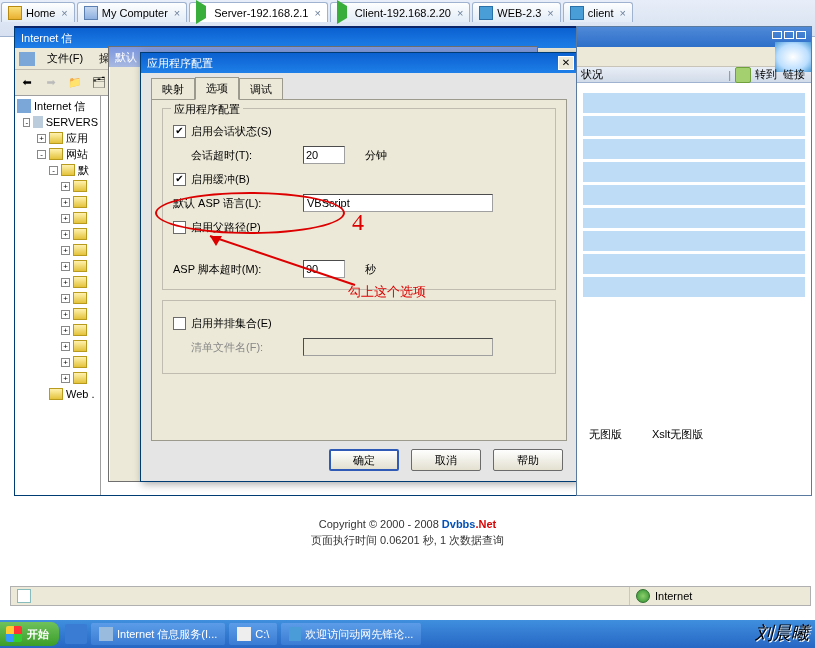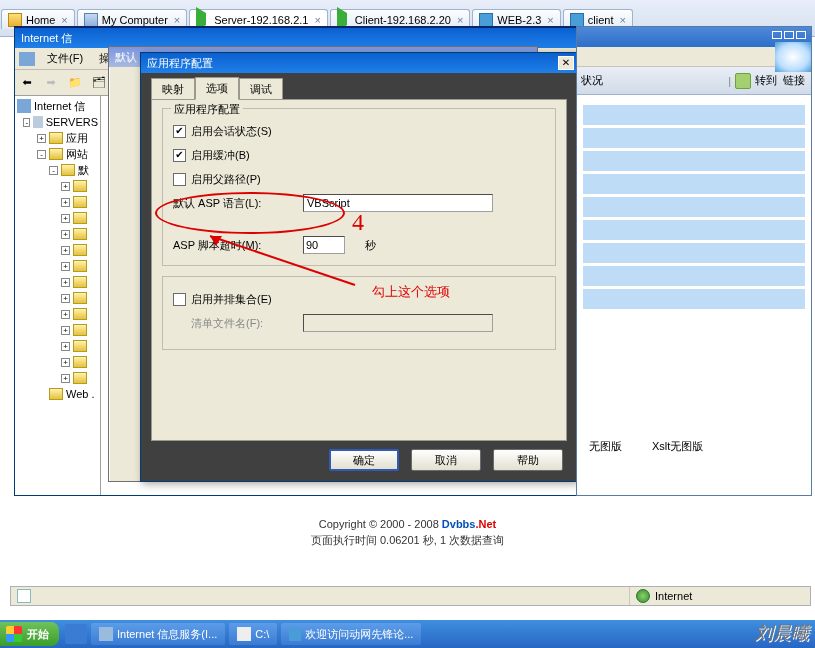--- a/index.html
+++ b/index.html
@@ -1,19 +1,19 @@
 <!DOCTYPE html>
 <html><head>
 <meta charset="utf-8">
 <style>
 * { box-sizing: border-box; margin: 0; padding: 0; font-family: "Microsoft YaHei", "SimSun", Tahoma, sans-serif; font-size: 11px; }
 body { width: 815px; height: 648px; background: #fff; overflow: hidden; position: relative; }
 
 
-.tabbar { height: 37px; background: linear-gradient(#e8eef9,#d6e0f0); display: flex; align-items: center; border-bottom:1px solid #9fb2cf; }
+.tabbar { height: 37px; background: linear-gradient(#e8eef9,#d6e0f0); display: flex; border-bottom:1px solid #9fb2cf; }
 .tab { height: 20px; display: flex; align-items: center; padding: 0 6px; margin: 2px 1px 0 1px; border: 1px solid #9fb2cf; border-bottom:none; background: linear-gradient(#fdfefe,#e3ecf7); border-radius: 3px 3px 0 0; cursor:pointer; }
 .tab.active { background: #fff; }
 .tab .ico { width:14px; height:14px; margin-right:4px; display:inline-block; }
 .tab .close { margin-left:6px; color:#6b7f9b; }
 
 
 .iis-window { position:absolute; left:14px; top:26px; width:660px; height:470px; background:#d4d0c8; border:1px solid #003c74; border-top:2px solid #0a246a; }
 .iis-title { height:20px; background: linear-gradient(#0a60d0,#1f7fe8); color:#fff; padding-left:6px; display:flex; align-items:center; justify-content:space-between; }
 .iis-menu { height:22px; background:#ece9d8; display:flex; align-items:center; border-bottom:1px solid #c0bcb0; }
 .iis-menu span { margin:0 8px; }
@@ -24,48 +24,48 @@
 .tree-node { display:flex; align-items:center; height:16px; white-space:nowrap; }
 .tree-node .expander { width:9px; height:9px; border:1px solid #888; font-size:8px; line-height:7px; text-align:center; margin-right:3px; }
 .tree-node .folder { width:14px; height:12px; background:linear-gradient(#fff2b0,#e3c23a); border:1px solid #b89a1c; margin-right:3px; }
 .tree-indent { display:inline-block; }
 
 
 .props-window { position:absolute; left:108px; top:46px; width:430px; height:436px; background:#ece9d8; border:1px solid #6f6f6f; box-shadow:1px 1px 0 #fff inset; }
 .props-title { height:20px; background: linear-gradient(#7a96df,#a9b9e0); color:#fff; padding-left:6px; display:flex; align-items:center; }
 
 
-.dlg { position:absolute; left:140px; top:52px; width:438px; height:430px; background:#404040; border:1px solid #003c74; box-shadow:2px 2px 8px rgba(0,0,0,.35); }
+.dlg { position:absolute; left:140px; top:52px; width:438px; height:430px; background:#e5e5e5; border:1px solid #003c74; box-shadow:2px 2px 8px rgba(0,0,0,.35); }
 .dlg-title { height:20px; background: linear-gradient(#0a60d0,#1f7fe8); color:#fff; display:flex; align-items:center; justify-content:space-between; padding-left:6px; }
 .dlg-title .x { width:16px; height:14px; background:#ece9d8; color:#000; border:1px solid #fff; font-size:10px; text-align:center; line-height:12px; margin-right:3px; }
 .tabs { display:flex; height:22px; align-items:flex-end; padding-left:10px; margin-top:4px;}
 .tabs .pt { padding:3px 10px; border:1px solid #9c9a8c; border-bottom:none; background:#ece9d8; margin-right:0; position:relative; top:1px;}
 .tabs .pt.active { background:#ece9d8; z-index:2; border-bottom:1px solid #ece9d8;}
 .panel { margin:0 10px 8px 10px; border:1px solid #9c9a8c; background:#ece9d8; height:342px; padding:8px 10px; position:relative;}
 .group { border:1px solid #c0bcb0; margin-bottom:10px; position:relative; padding:10px 10px 8px 10px; }
 .group .legend { position:absolute; top:-7px; left:8px; background:#ece9d8; padding:0 3px; }
 .row { display:flex; align-items:center; height:24px; }
 .cb { width:13px;height:13px;border:1px solid #6b6b6b; background:#fff; margin-right:5px; display:flex;align-items:center;justify-content:center; font-size:10px; line-height:10px;}
 .label-col { width:130px; padding-left:18px; }
 .spin { width:42px; height:18px; border:1px inset #a0a0a0; background:#fff; padding:0 2px; display:flex; align-items:center; }
 .txt { height:18px; border:1px inset #a0a0a0; background:#fff; padding:0 3px; display:flex; align-items:center; }
 .btnrow { display:flex; justify-content:flex-end; gap:12px; padding:0 14px 10px 0;}
 .winbtn { width:70px; height:22px; border:1px solid #6b6b6b; background:linear-gradient(#fefefe,#e3e0d0); border-radius:2px; }
 .winbtn.default { border:2px solid #2f5bb7; }
 
 
 .anno-ellipse { position:absolute; left:155px; top:192px; width:190px; height:42px; border:2px solid #d00; border-radius:50%/50%; pointer-events:none; z-index:50;}
 .anno-4 { position:absolute; left:352px; top:209px; color:#d00; font-size:24px; font-family:Georgia,serif; z-index:51;}
-.anno-text { position:absolute; left:348px; top:283px; color:#d00; font-size:13px; z-index:51; font-family:"SimSun";margin-left:24px;}
+.anno-text { position:absolute; left:348px; top:283px; color:#d00; font-size:13px; z-index:51; font-family:"SimSun";}
 .anno-arrow { position:absolute; left:200px; top:230px; width:160px; height:60px; z-index:50; pointer-events:none;}
 
 
 .rbrowser { position:absolute; left:576px; top:26px; width:236px; height:470px; background:#fff; border:1px solid #5b7aa0; }
 .rbrowser .tbar { height:20px; background:linear-gradient(#4f89d8,#2d6fc9); }
-.rbrowser .ctrl { height:28px; background:linear-gradient(#e9eef6,#d1dbe9); display:flex; align-items:center; justify-content:flex-end; border-bottom:1px solid #9fb2cf;}
+.rbrowser .ctrl { height:16px; background:linear-gradient(#e9eef6,#d1dbe9); display:flex; align-items:center; justify-content:flex-end; border-bottom:1px solid #9fb2cf;}
 .rbrowser .ctrl .gobtn{ background:#a5d070; border:1px solid #6fa03c; width:16px;height:16px; margin:0 4px; border-radius:2px;}
 .rbrowser .list { padding:10px 6px; }
 .rbrowser .list .item { height:20px; background:#bedcf6; margin-bottom:3px; }
 .rbrowser .cols { display:flex; gap:30px; margin-top:130px; padding:0 6px;}
 
 
 .credits { position:absolute; left:0; top:500px; width:100%; text-align:center; color:#333; line-height:16px; }
 .credits .d { color:#0050b8; font-weight:bold;}
 .credits .n { color:#d00; font-weight:bold;}
 
@@ -73,21 +73,21 @@
 .status { position:absolute; left:10px; top:586px; right:4px; height:20px; border:1px solid #b0b0b0; background:#ece9d8; display:flex; align-items:center; }
 .status .seg { flex:1; border-right:1px solid #c8c8c8; height:100%; padding-left:6px; display:flex; align-items:center;}
 .status .seg.last{border:none; justify-content:flex-start; flex:0 0 180px;}
 .globe { width:14px;height:14px; border-radius:50%; background:radial-gradient(#8cd06c,#2f8f2f); margin-right:5px; border:1px solid #2f6f2f;}
 
 
 .taskbar { position:absolute; left:0; bottom:0; width:100%; height:28px; background:linear-gradient(#3f8fde,#2766c4); display:flex; align-items:center; }
 .start { height:24px; padding:0 10px 0 6px; background:linear-gradient(#6fc25b,#3a9d29); color:#fff; display:flex;align-items:center; border-radius:0 8px 8px 0; font-weight:bold; margin-right:4px;}
 .start .flag{width:16px;height:16px;background:conic-gradient(#f33 0 25%,#3c3 0 50%,#39f 0 75%,#fc3 0);border-radius:2px;margin-right:5px;}
 .tbitem { height:22px; padding:0 8px; background:linear-gradient(#5c9ce8,#3a7cd4); color:#fff; display:flex;align-items:center; margin:0 2px; border-radius:2px; max-width:140px; overflow:hidden; white-space:nowrap;}
-.brand { position:absolute; right:6px; bottom:3px; color:#737373; font-size:18px; font-style:italic; font-family:"STKaiti","KaiTi",serif; text-shadow:1px 1px 0 #fff;}
+.brand { position:absolute; right:6px; bottom:3px; color:#000000; font-size:18px; font-style:italic; font-family:"STKaiti","KaiTi",serif; text-shadow:1px 1px 0 #fff;}
 
 .miniwin{width:10px;height:8px;border:1px solid #fff;margin:0 1px;display:inline-block;}
 .wincontrols{display:flex;align-items:center;margin-right:4px;}
 
 .ico-home{background:linear-gradient(#fbe07a,#e8b030);border:1px solid #b88a10;}
 .ico-pc{background:linear-gradient(#c6d8f0,#8db0e0);border:1px solid #5a7fb0;}
 .ico-green{width:0;height:0;border-left:10px solid #3aae3a;border-top:6px solid transparent;border-bottom:6px solid transparent;}
 .ico-blue{background:#4a9ed8;border:1px solid #2a70a8;}
 
 .header-right{position:absolute;right:4px;top:26px;display:flex;gap:2px;}
@@ -278,32 +278,39 @@
     <div class="pt">调试</div>
   </div>
   <div class="panel">
     <div class="group">
       <div class="legend">应用程序配置</div>
       <div class="row">
         <span class="cb">✔</span>
         <span>启用会话状态(S)</span>
       </div>
       <div class="row">
+        <span class="label-col">会话超时(T):</span>
+        <span class="spin">
+            <span>20</span>
+          </span>
+        <span style="margin-left:20px">分钟</span>
+      </div>
+      <div class="row">
         <span class="cb">✔</span>
         <span>启用缓冲(B)</span>
-      </div>
-      <div class="row">
-        <span class="cb"></span>
-        <span>启用父路径(P)</span>
       </div>
       <div class="row">
         <span style="width:130px">默认 ASP 语言(L):</span>
         <span class="txt" style="width:190px">
             <span>VBScript</span>
           </span>
+      </div>
+      <div class="row">
+        <span class="cb"></span>
+        <span>启用父路径(P)</span>
       </div>
       <div class="row" style="margin-top:18px">
         <span style="width:130px">ASP 脚本超时(M):</span>
         <span class="spin">
             <span>90</span>
           </span>
         <span style="margin-left:20px">秒</span>
       </div>
     </div>
     <div class="group" style="padding-bottom:14px">

